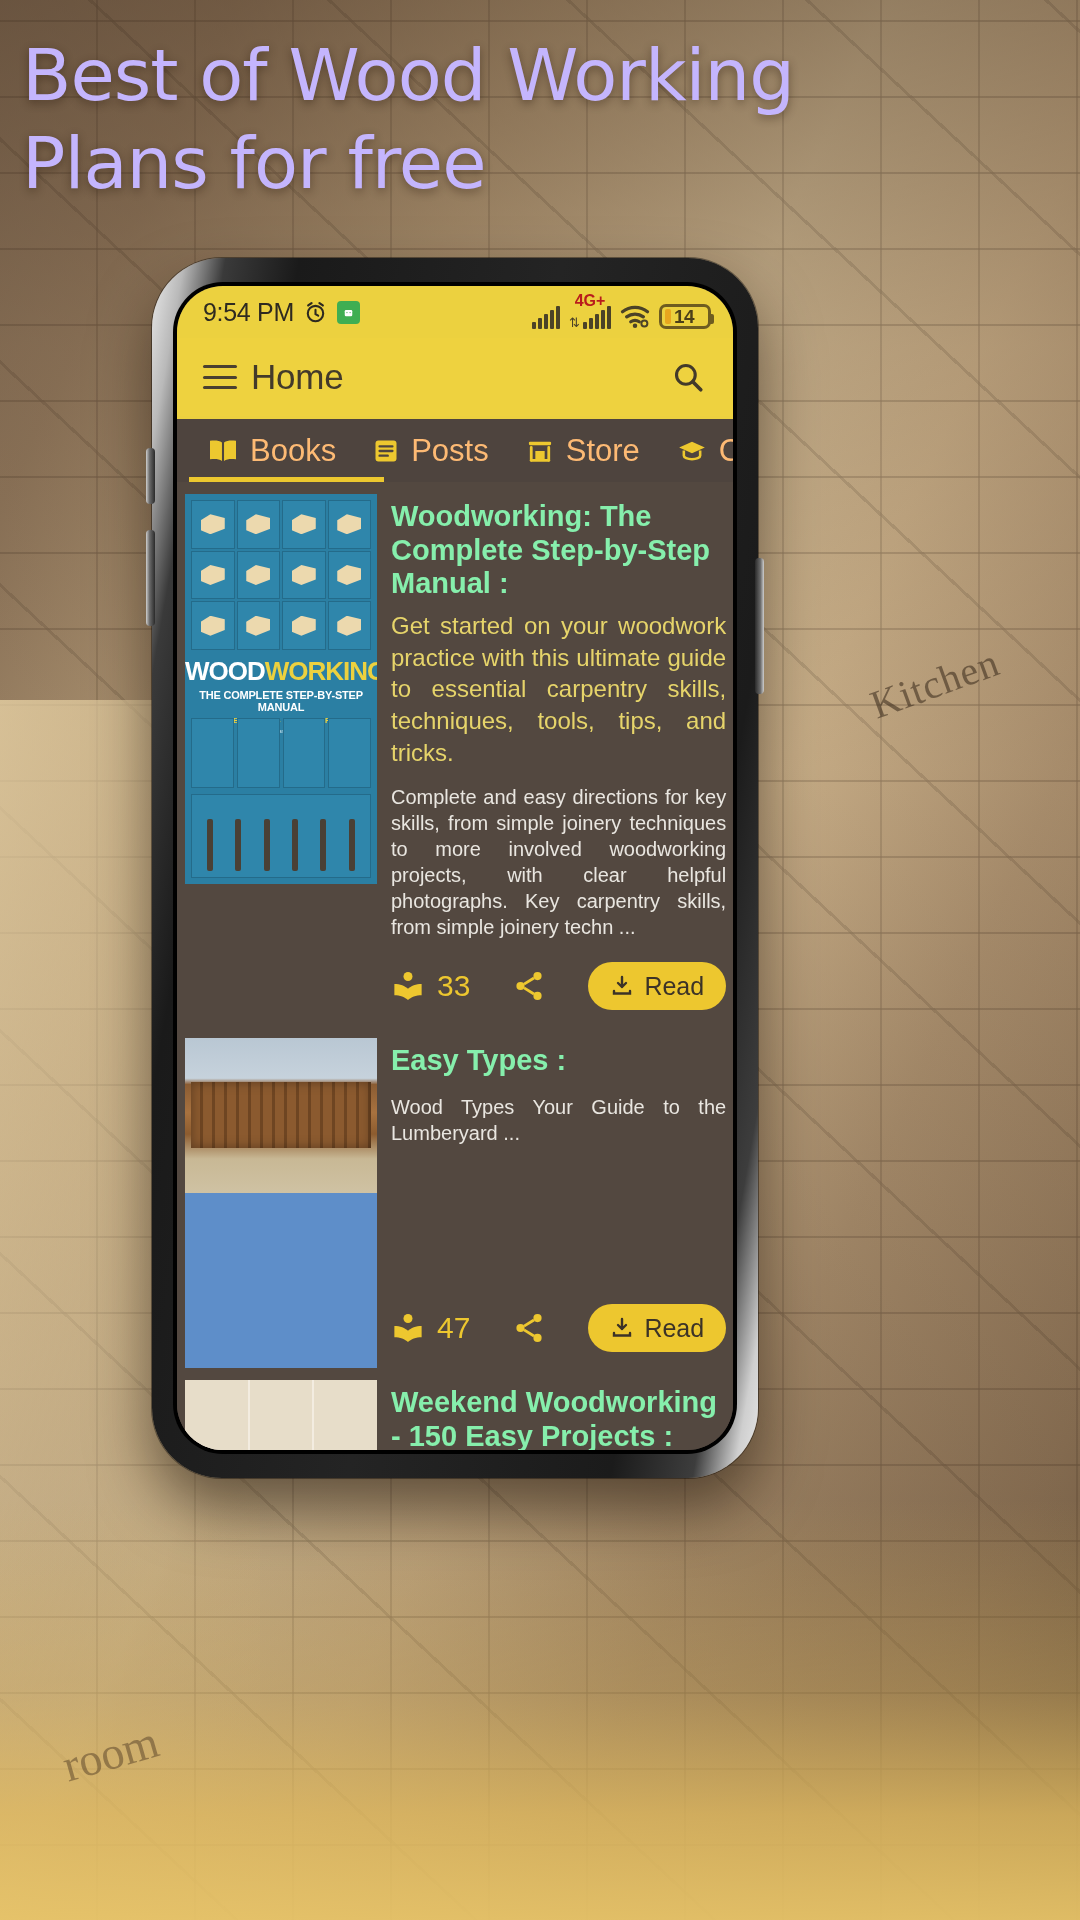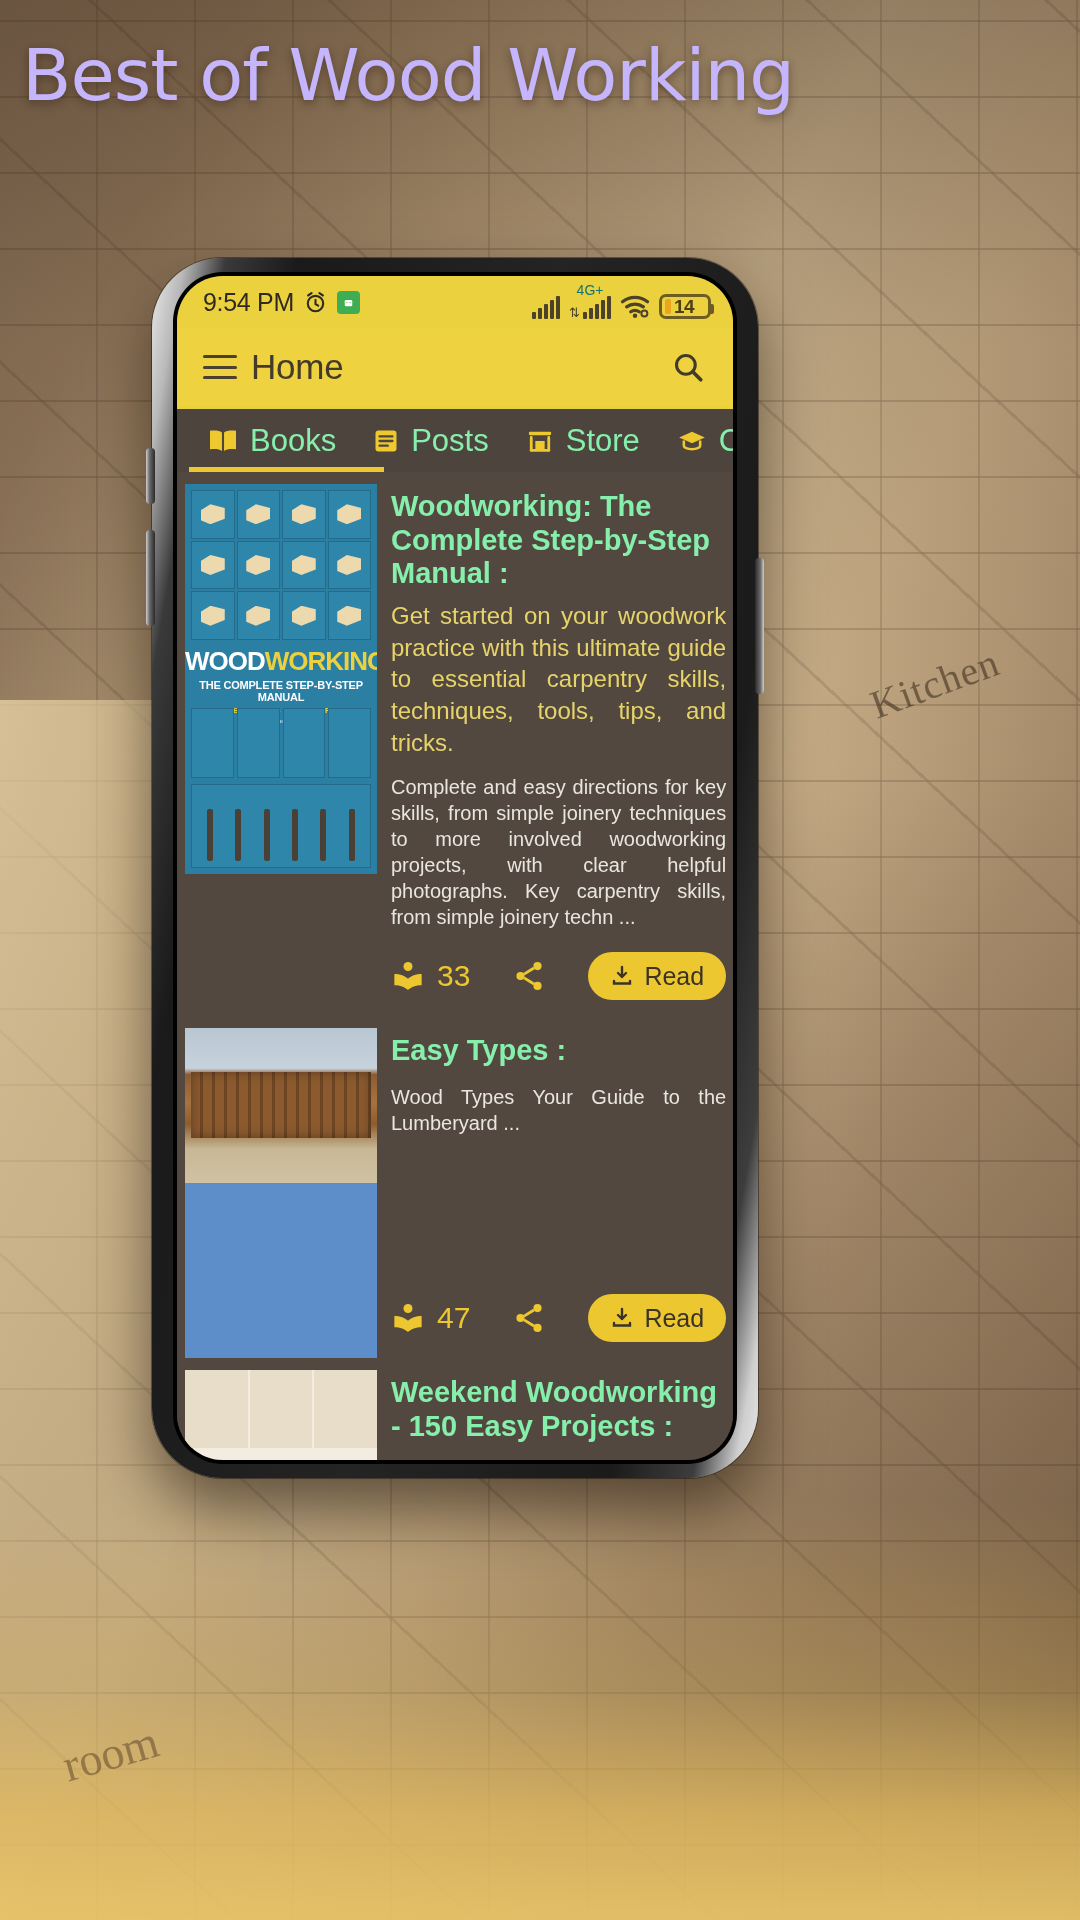--- a/index.html
+++ b/index.html
@@ -58,21 +58,21 @@
     text-shadow:0 3px 10px rgba(40,25,10,.45);
   }
 
   
   #phone {
     position:absolute; left:152px; top:258px;
     width:606px; height:1220px;
     border-radius:70px;
     background:linear-gradient(100deg,#ececec 0%, #b9b9b9 4%, #3a3a3a 9%, #1a1a1a 18%, #242424 50%, #1b1b1b 82%, #3d3d3d 92%, #cfcfcf 97%, #e8e8e8 100%);
     box-shadow:0 30px 60px rgba(25,15,5,.55), 0 0 0 1px rgba(0,0,0,.4);
-    padding:14px 21px;
+    padding:24px 21px;
   }
   #phone-inner {
     width:100%; height:100%;
     border-radius:50px;
     background:#000;
     padding:4px;
     overflow:hidden;
   }
   #screen {
     width:100%; height:100%;
@@ -104,21 +104,21 @@
   .sb-right { display:flex; align-items:flex-end; gap:9px; }
   .alarm-ico { width:25px; height:25px; display:block; }
   .andro-ico { width:23px; height:23px; background:#3fae52; border-radius:4px;
                display:flex; align-items:center; justify-content:center; }
   .bars { display:flex; align-items:flex-end; gap:2px; height:23px; }
   .bars i { display:block; width:4px; background:#4b4227; border-radius:1px; }
   .bars i:nth-child(1){height:7px;} .bars i:nth-child(2){height:11px;}
   .bars i:nth-child(3){height:15px;} .bars i:nth-child(4){height:19px;}
   .bars i:nth-child(5){height:23px;}
   .net-group { display:flex; flex-direction:column; align-items:center; }
-  .net-label { font-size:14px; line-height:11px; color:#0f766e; font-weight:400; }
+  .net-label { font-size:16px; line-height:11px; color:#b91c1c; font-weight:700; }
   .net-row { display:flex; align-items:flex-end; gap:2px; }
   .updown { font-size:13px; color:#4b4227; line-height:13px; margin-right:1px;}
   .battery {
     border:3px solid #6e5c20; border-radius:7px; height:25px; min-width:52px;
     display:flex; align-items:center; padding:0 5px 0 3px; gap:3px;
     position:relative;
   }
   .battery:after{ content:""; position:absolute; right:-6px; top:7px; width:4px;height:10px;
                   background:#6e5c20; border-radius:0 2px 2px 0;}
   .battery .fill { width:6px; height:15px; background:#e8a61f; border-radius:2px; }
@@ -135,21 +135,21 @@
   .search-ico { width:34px; height:34px; }
 
   
   #tabs {
     height:66px; background:#4e443e; flex:none;
     display:flex; align-items:center; padding-left:12px;
     border-top:3px solid #ecd13f;
     position:relative; overflow:hidden;
   }
   .tab { display:flex; align-items:center; gap:11px; padding:0 18px; height:100%;
-         color:#86efac; font-size:31px; white-space:nowrap; }
+         color:#fdba74; font-size:31px; white-space:nowrap; }
   .tab svg { flex:none; }
   #tab-underline {
     position:absolute; left:12px; bottom:0; width:195px; height:5px; background:#edc82f;
   }
 
   
   #list { flex:1; overflow:hidden; background:#534840; }
   .item { display:flex; gap:0; padding:12px 0 0 0; }
   .cover-wrap { width:200px; flex:none; padding-left:8px; }
 
@@ -220,20 +220,21 @@
 <div id="bg">
   <div id="bg-plans"></div>
   <div id="bg-wood-left"></div>
   <div id="bg-wood-bottom"></div>
   <div id="bg-kitchen">Kitchen</div>
   <div id="bg-room">room</div>
 </div>
 
 <div class="promo">
   <div>Best of Wood Working</div>
+  <div>Plans for free</div>
 </div>
 
 <div id="phone">
   <div class="btn-side" id="btn-mute"></div>
   <div class="btn-side" id="btn-volup"></div>
   <div class="btn-side" id="btn-power"></div>
 
   <div id="phone-inner">
   <div id="screen">
 

